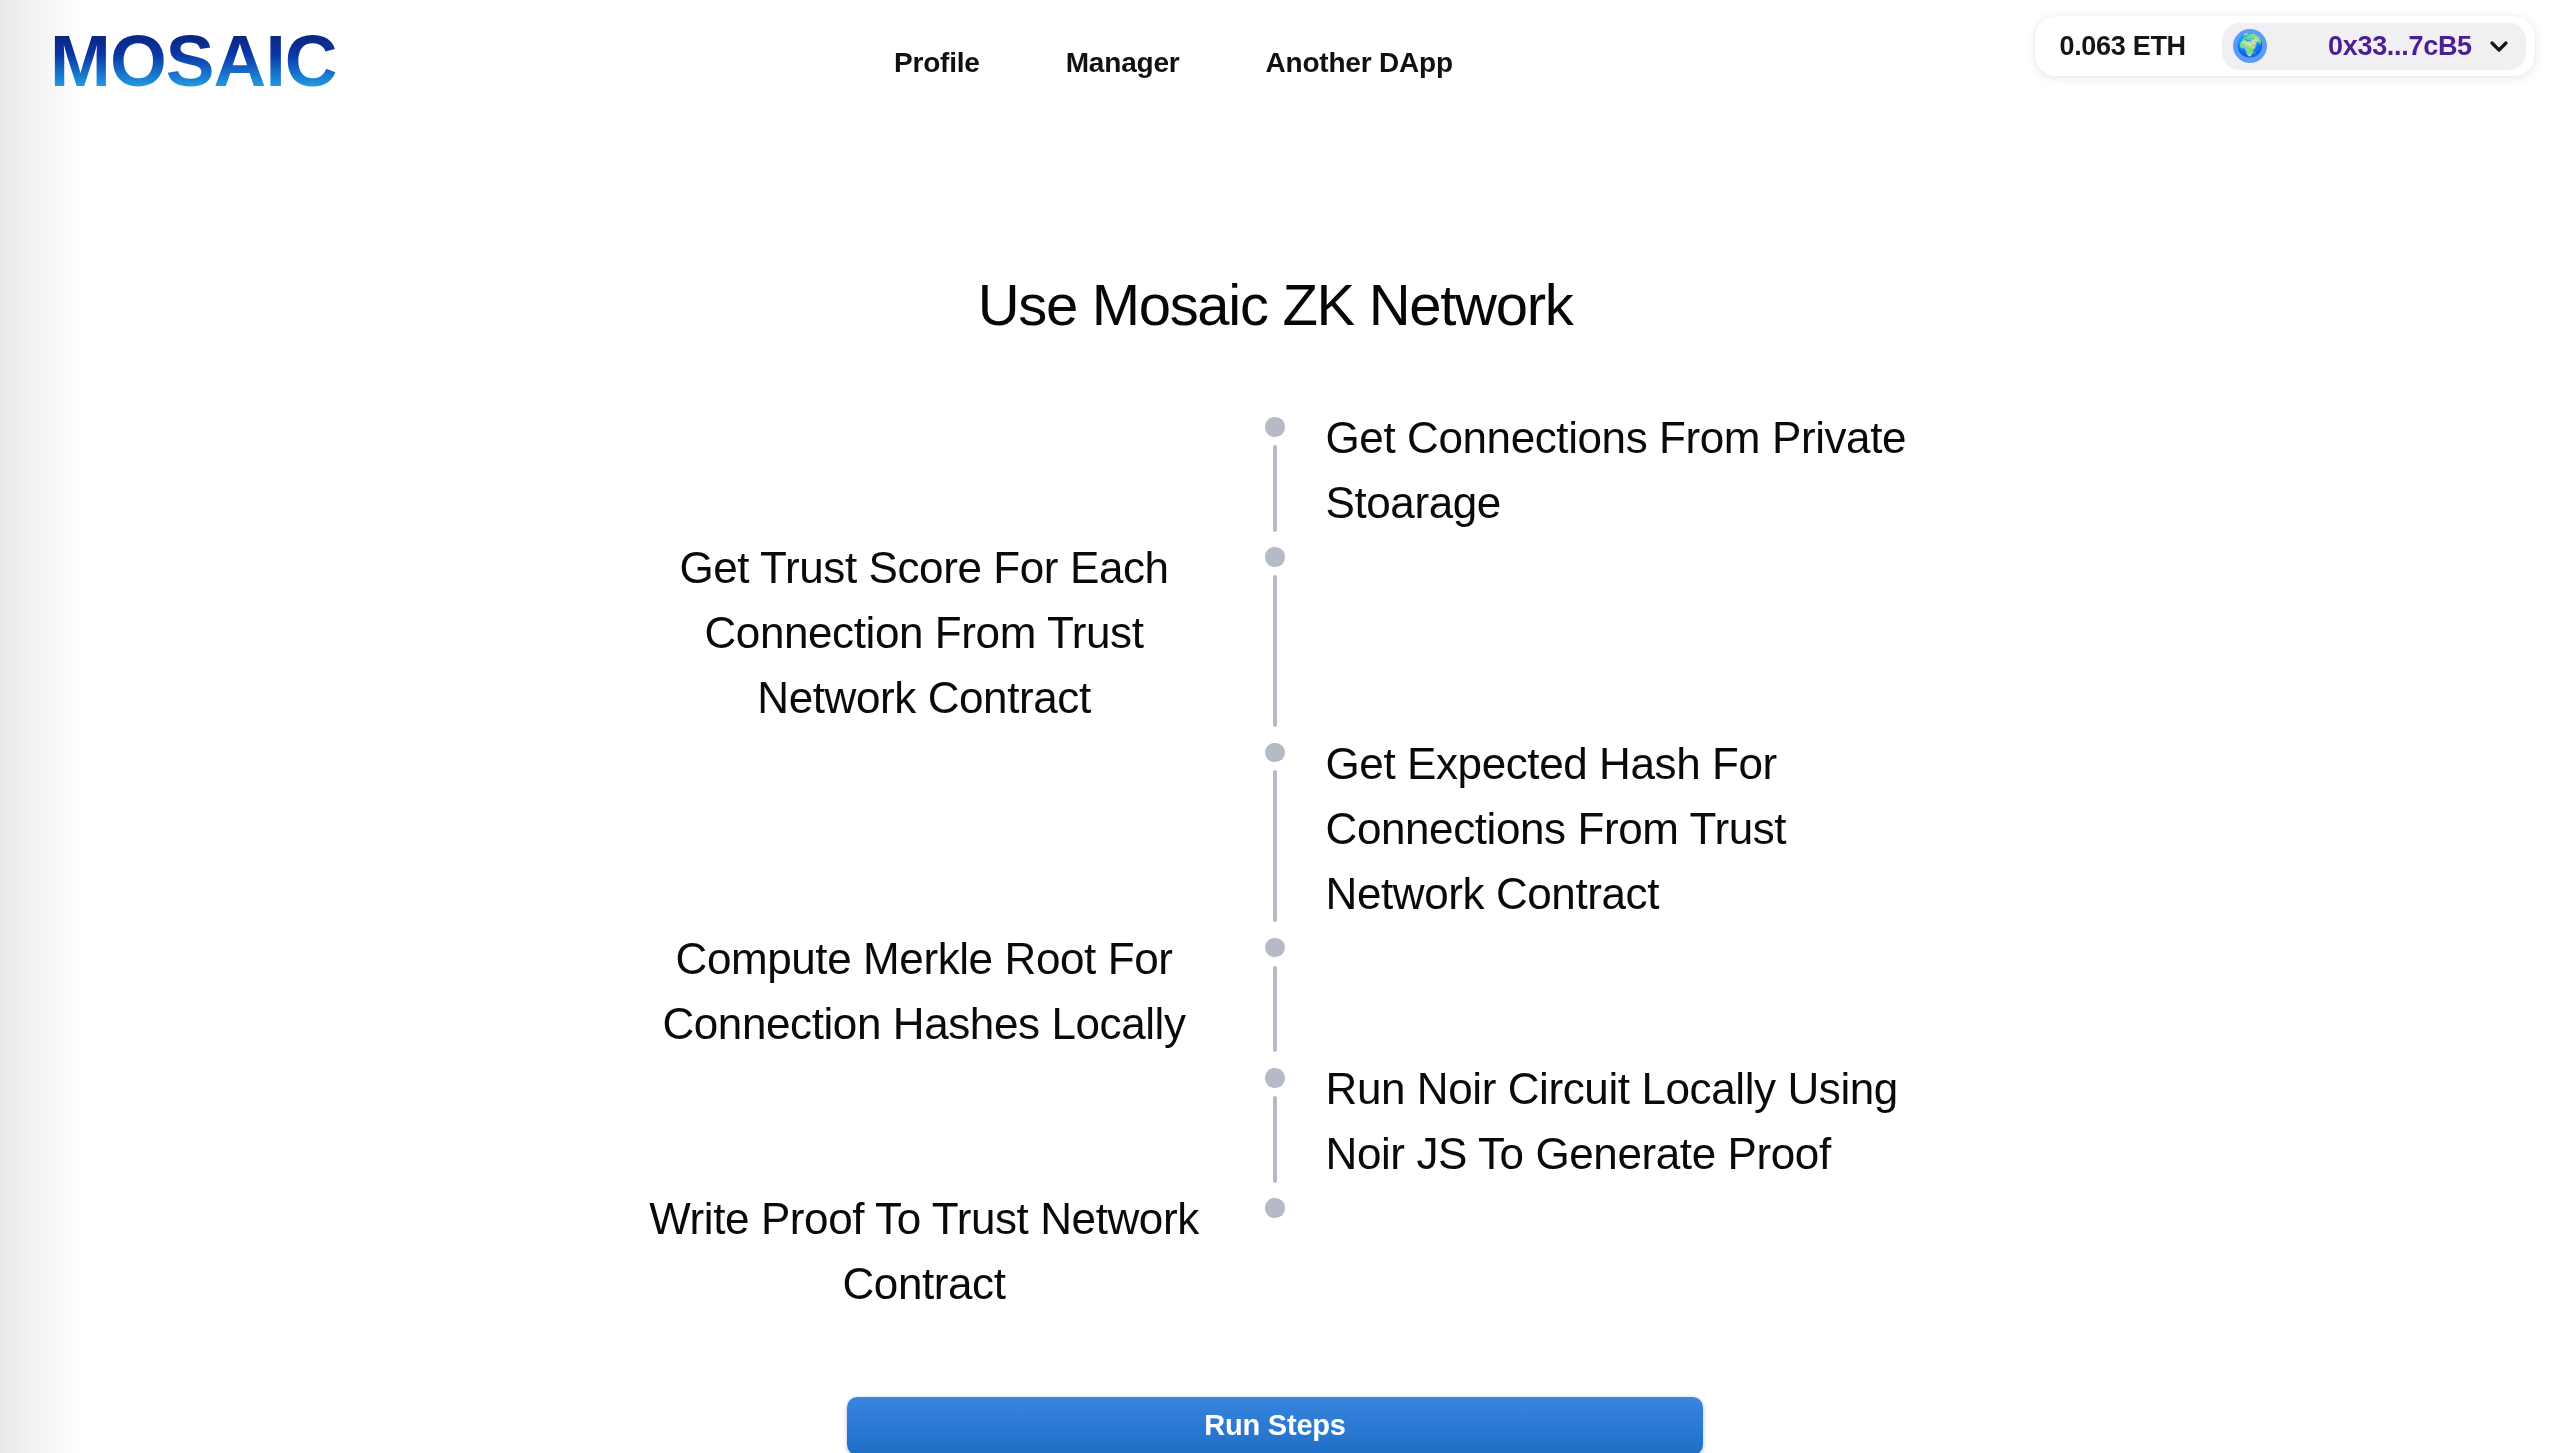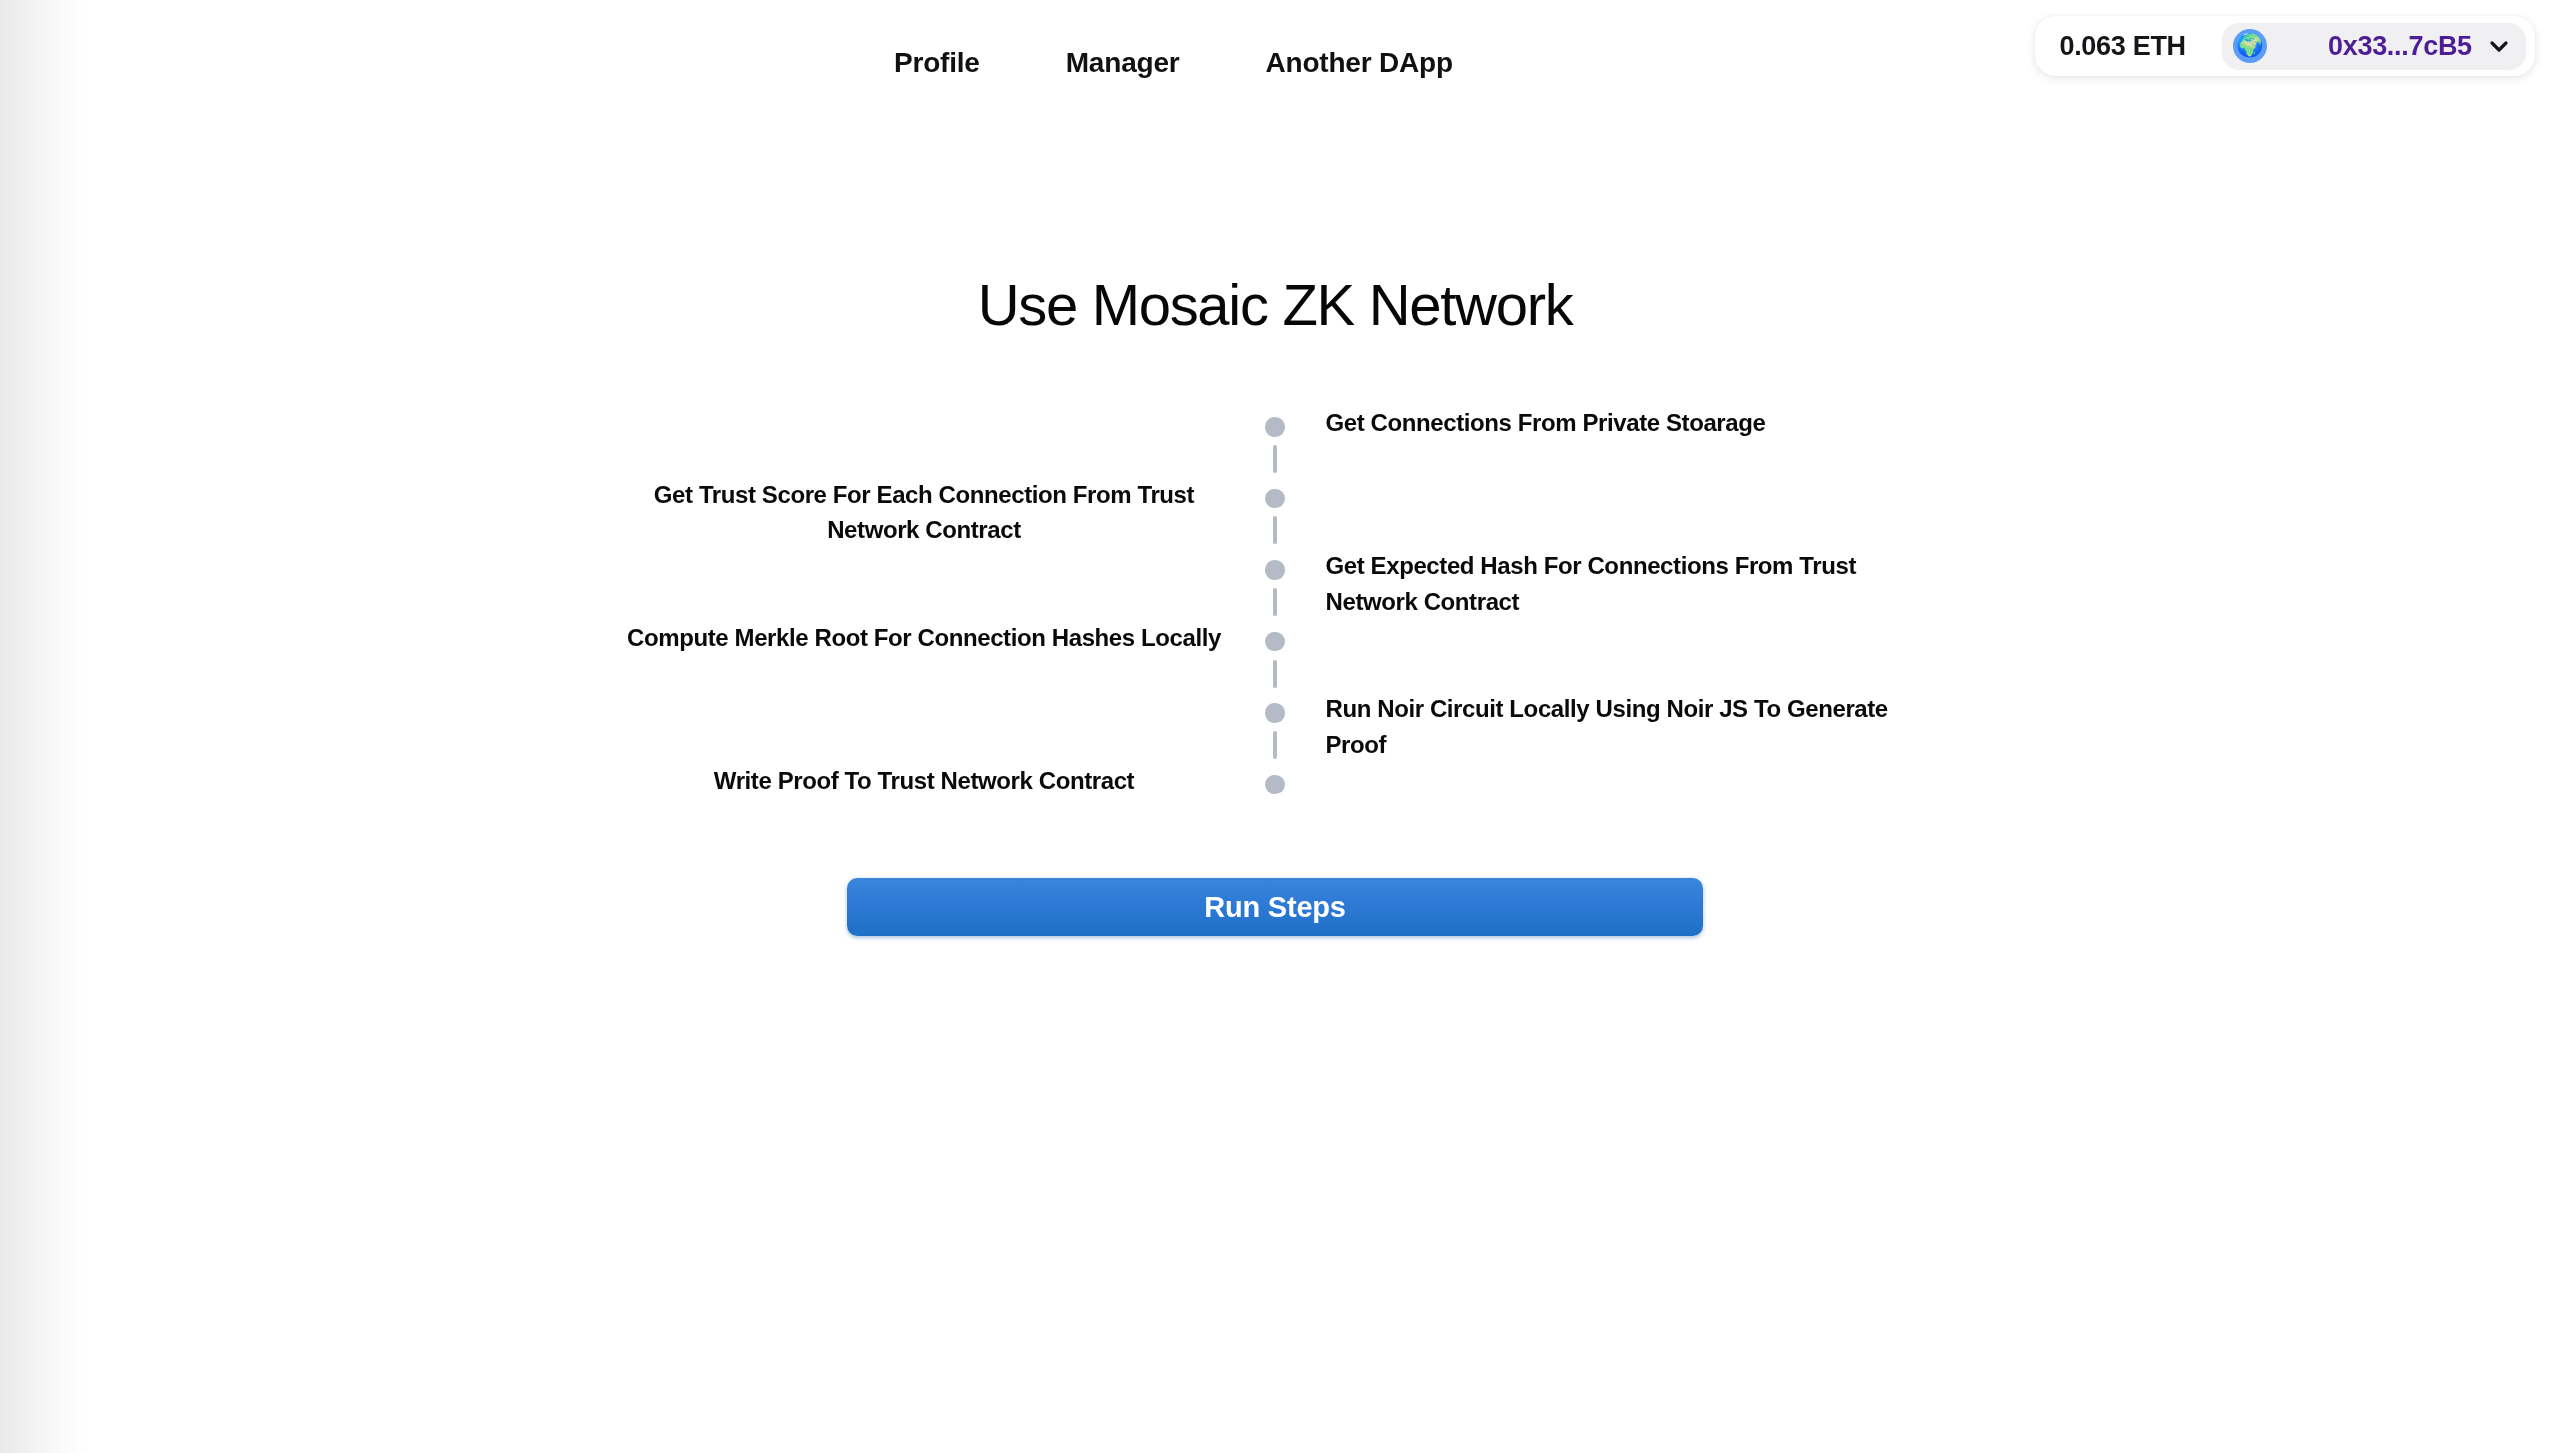--- a/index.html
+++ b/index.html
@@ -170,22 +170,22 @@
     width: 3.7px;
     background: #b4bac6;
     border-radius: 1.9px;
     margin-top: 8.4px;
     margin-bottom: 3.7px;
     flex: 1 1 auto;
     min-height: 28px;
   }
 
   .step-label {
-    font-size: 24px;
-    font-weight: 700;
+    font-size: 44px;
+    font-weight: 400;
     line-height: 1.48;
     letter-spacing: -0.4px;
     color: #0a0a0d;
   }
   .side-left  { text-align: center;  padding-right: 32px; }
   .side-right { text-align: left;   padding-left: 32px; }
   .spacer { }
 
   .run-wrap {
     display: flex;
@@ -207,20 +207,21 @@
     box-shadow: 0 1.9px 4.7px rgba(20,80,160,0.35);
   }
 </style>
 </head>
 <body>
 
 <div class="edge-shade"></div>
 
 <header class="header">
 
+  <a class="brand" href="#">MOSAIC</a>
 
   <nav class="nav">
     <a class="nav-link" href="#">Profile</a>
     <a class="nav-link" href="#">Manager</a>
     <a class="nav-link" href="#">Another DApp</a>
   </nav>
 
   <div class="wallet">
     <span class="wallet-balance">0.063 ETH</span>
     <div class="wallet-account">

